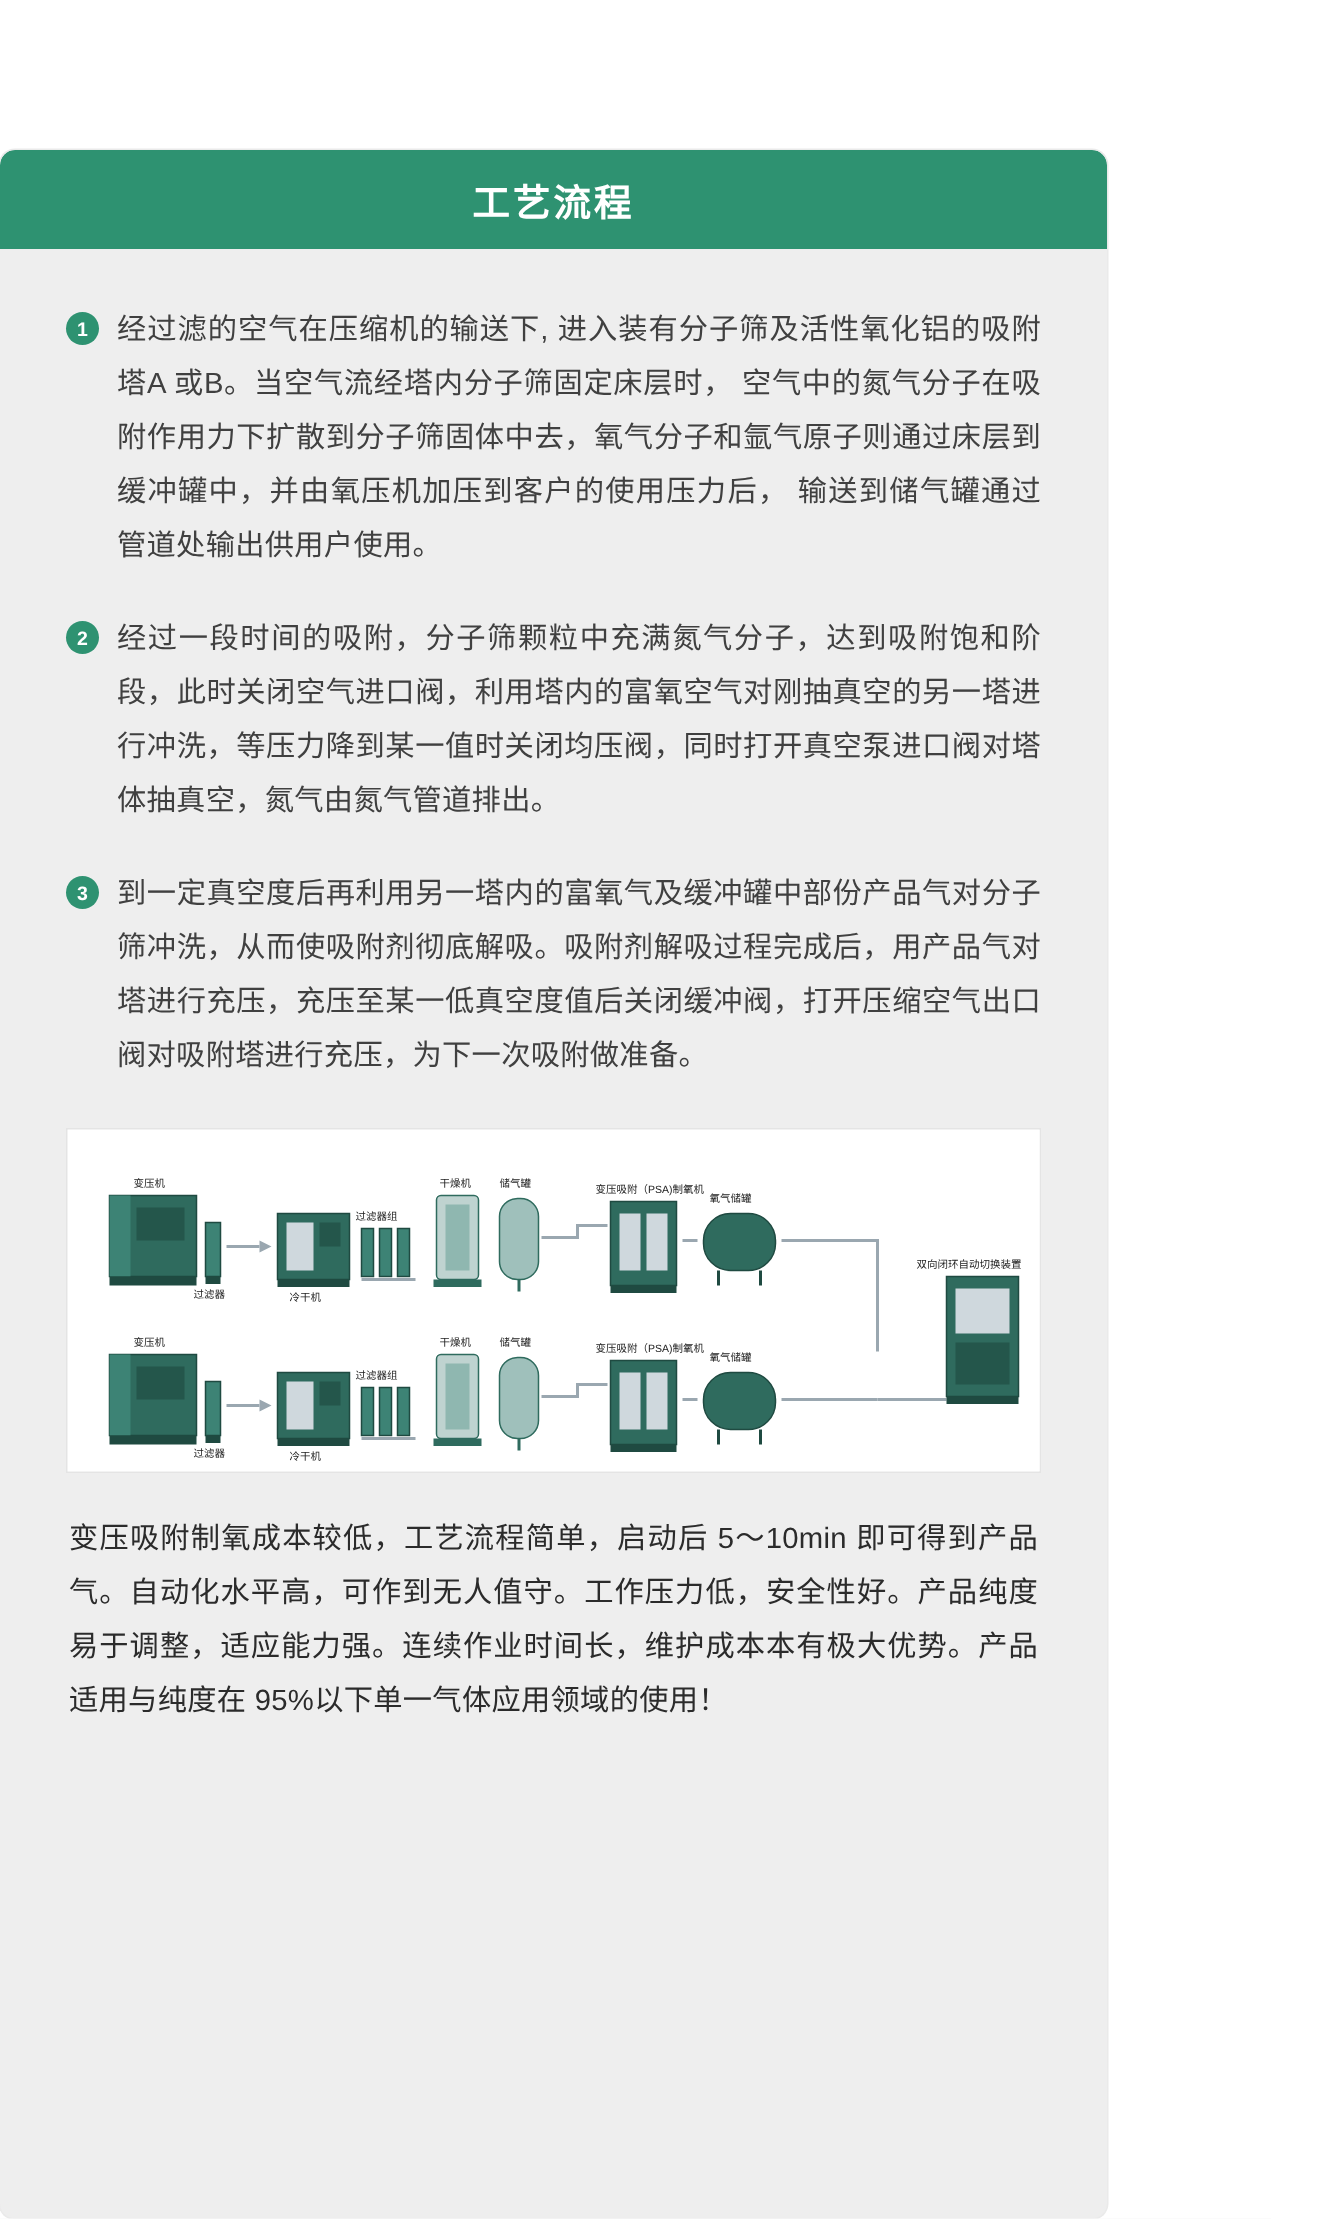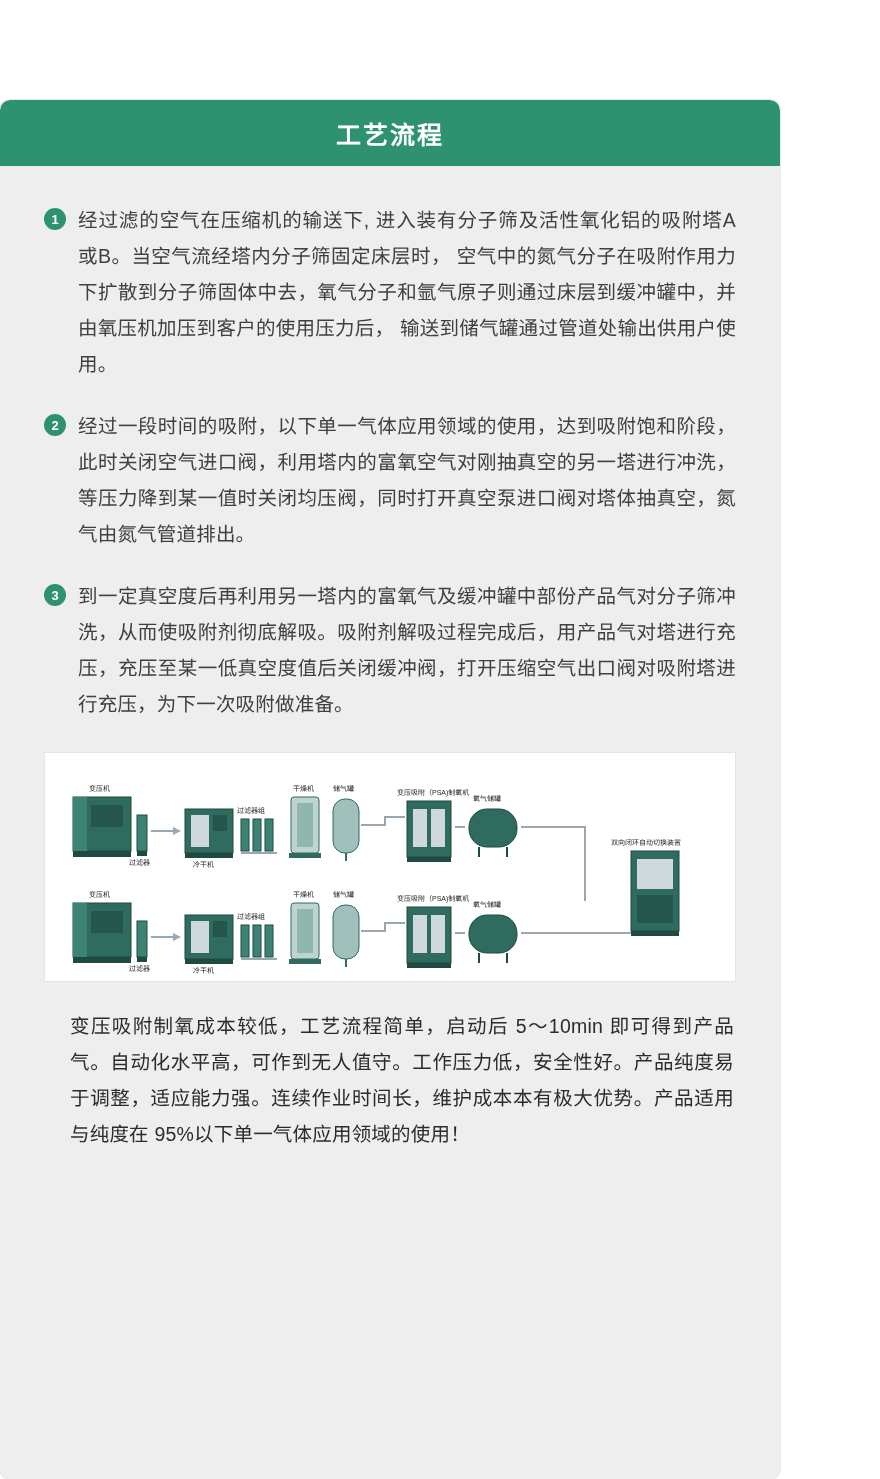--- a/index.html
+++ b/index.html
@@ -9,21 +9,21 @@
     background: #ffffff;
   }
   body {
     width: 880px;
     height: 1479px;
     font-family: "Liberation Sans", "DejaVu Sans", sans-serif;
     position: relative;
     overflow: hidden;
   }
   .page {
-    width: 880px;
+    width: 738px;
     height: 1479px;
     background: #ffffff;
     display: flex;
     justify-content: flex-start;
     padding-top: 100px;
   }
   .card {
     width: 780px;
     background: #eeeeee;
     border-radius: 10px;
@@ -84,21 +84,20 @@
     overflow: hidden;
   }
   .figure svg { display: block; }
   .summary {
     font-size: 19.5px;
     line-height: 36px;
     color: #2b2b2b;
     text-align: justify;
     letter-spacing: 0.2px;
     padding: 0 2px;
-    margin-left: 24px;
   }
 </style>
 </head>
 <body>
 
 <div class="page">
   <div class="card">
 
     <div class="card-header">
       <div class="card-title">工艺流程</div>
@@ -106,21 +105,21 @@
 
     <div class="card-body">
 
       <div class="step">
         <div class="step-badge">1</div>
         <div class="step-text">经过滤的空气在压缩机的输送下, 进入装有分子筛及活性氧化铝的吸附塔A 或B。当空气流经塔内分子筛固定床层时， 空气中的氮气分子在吸附作用力下扩散到分子筛固体中去，氧气分子和氩气原子则通过床层到缓冲罐中，并由氧压机加压到客户的使用压力后， 输送到储气罐通过管道处输出供用户使用。</div>
       </div>
 
       <div class="step">
         <div class="step-badge">2</div>
-        <div class="step-text">经过一段时间的吸附，以下单一气体应用领域的使用，达到吸附饱和阶段，此时关闭空气进口阀，利用塔内的富氧空气对刚抽真空的另一塔进行冲洗，等压力降到某一值时关闭均压阀，同时打开真空泵进口阀对塔体抽真空，氮气由氮气管道排出。</div>
+        <div class="step-text">经过一段时间的吸附，分子筛颗粒中充满氮气分子，达到吸附饱和阶段，此时关闭空气进口阀，利用塔内的富氧空气对刚抽真空的另一塔进行冲洗，等压力降到某一值时关闭均压阀，同时打开真空泵进口阀对塔体抽真空，氮气由氮气管道排出。</div>
       </div>
 
       <div class="step">
         <div class="step-badge">3</div>
         <div class="step-text">到一定真空度后再利用另一塔内的富氧气及缓冲罐中部份产品气对分子筛冲洗，从而使吸附剂彻底解吸。吸附剂解吸过程完成后，用产品气对塔进行充压，充压至某一低真空度值后关闭缓冲阀，打开压缩空气出口阀对吸附塔进行充压，为下一次吸附做准备。</div>
       </div>
 
       <div class="figure">
         <svg width="690" height="228" viewBox="0 0 690 228" xmlns="http://www.w3.org/2000/svg">
           <rect x="0" y="0" width="690" height="228" fill="#ffffff"></rect>

